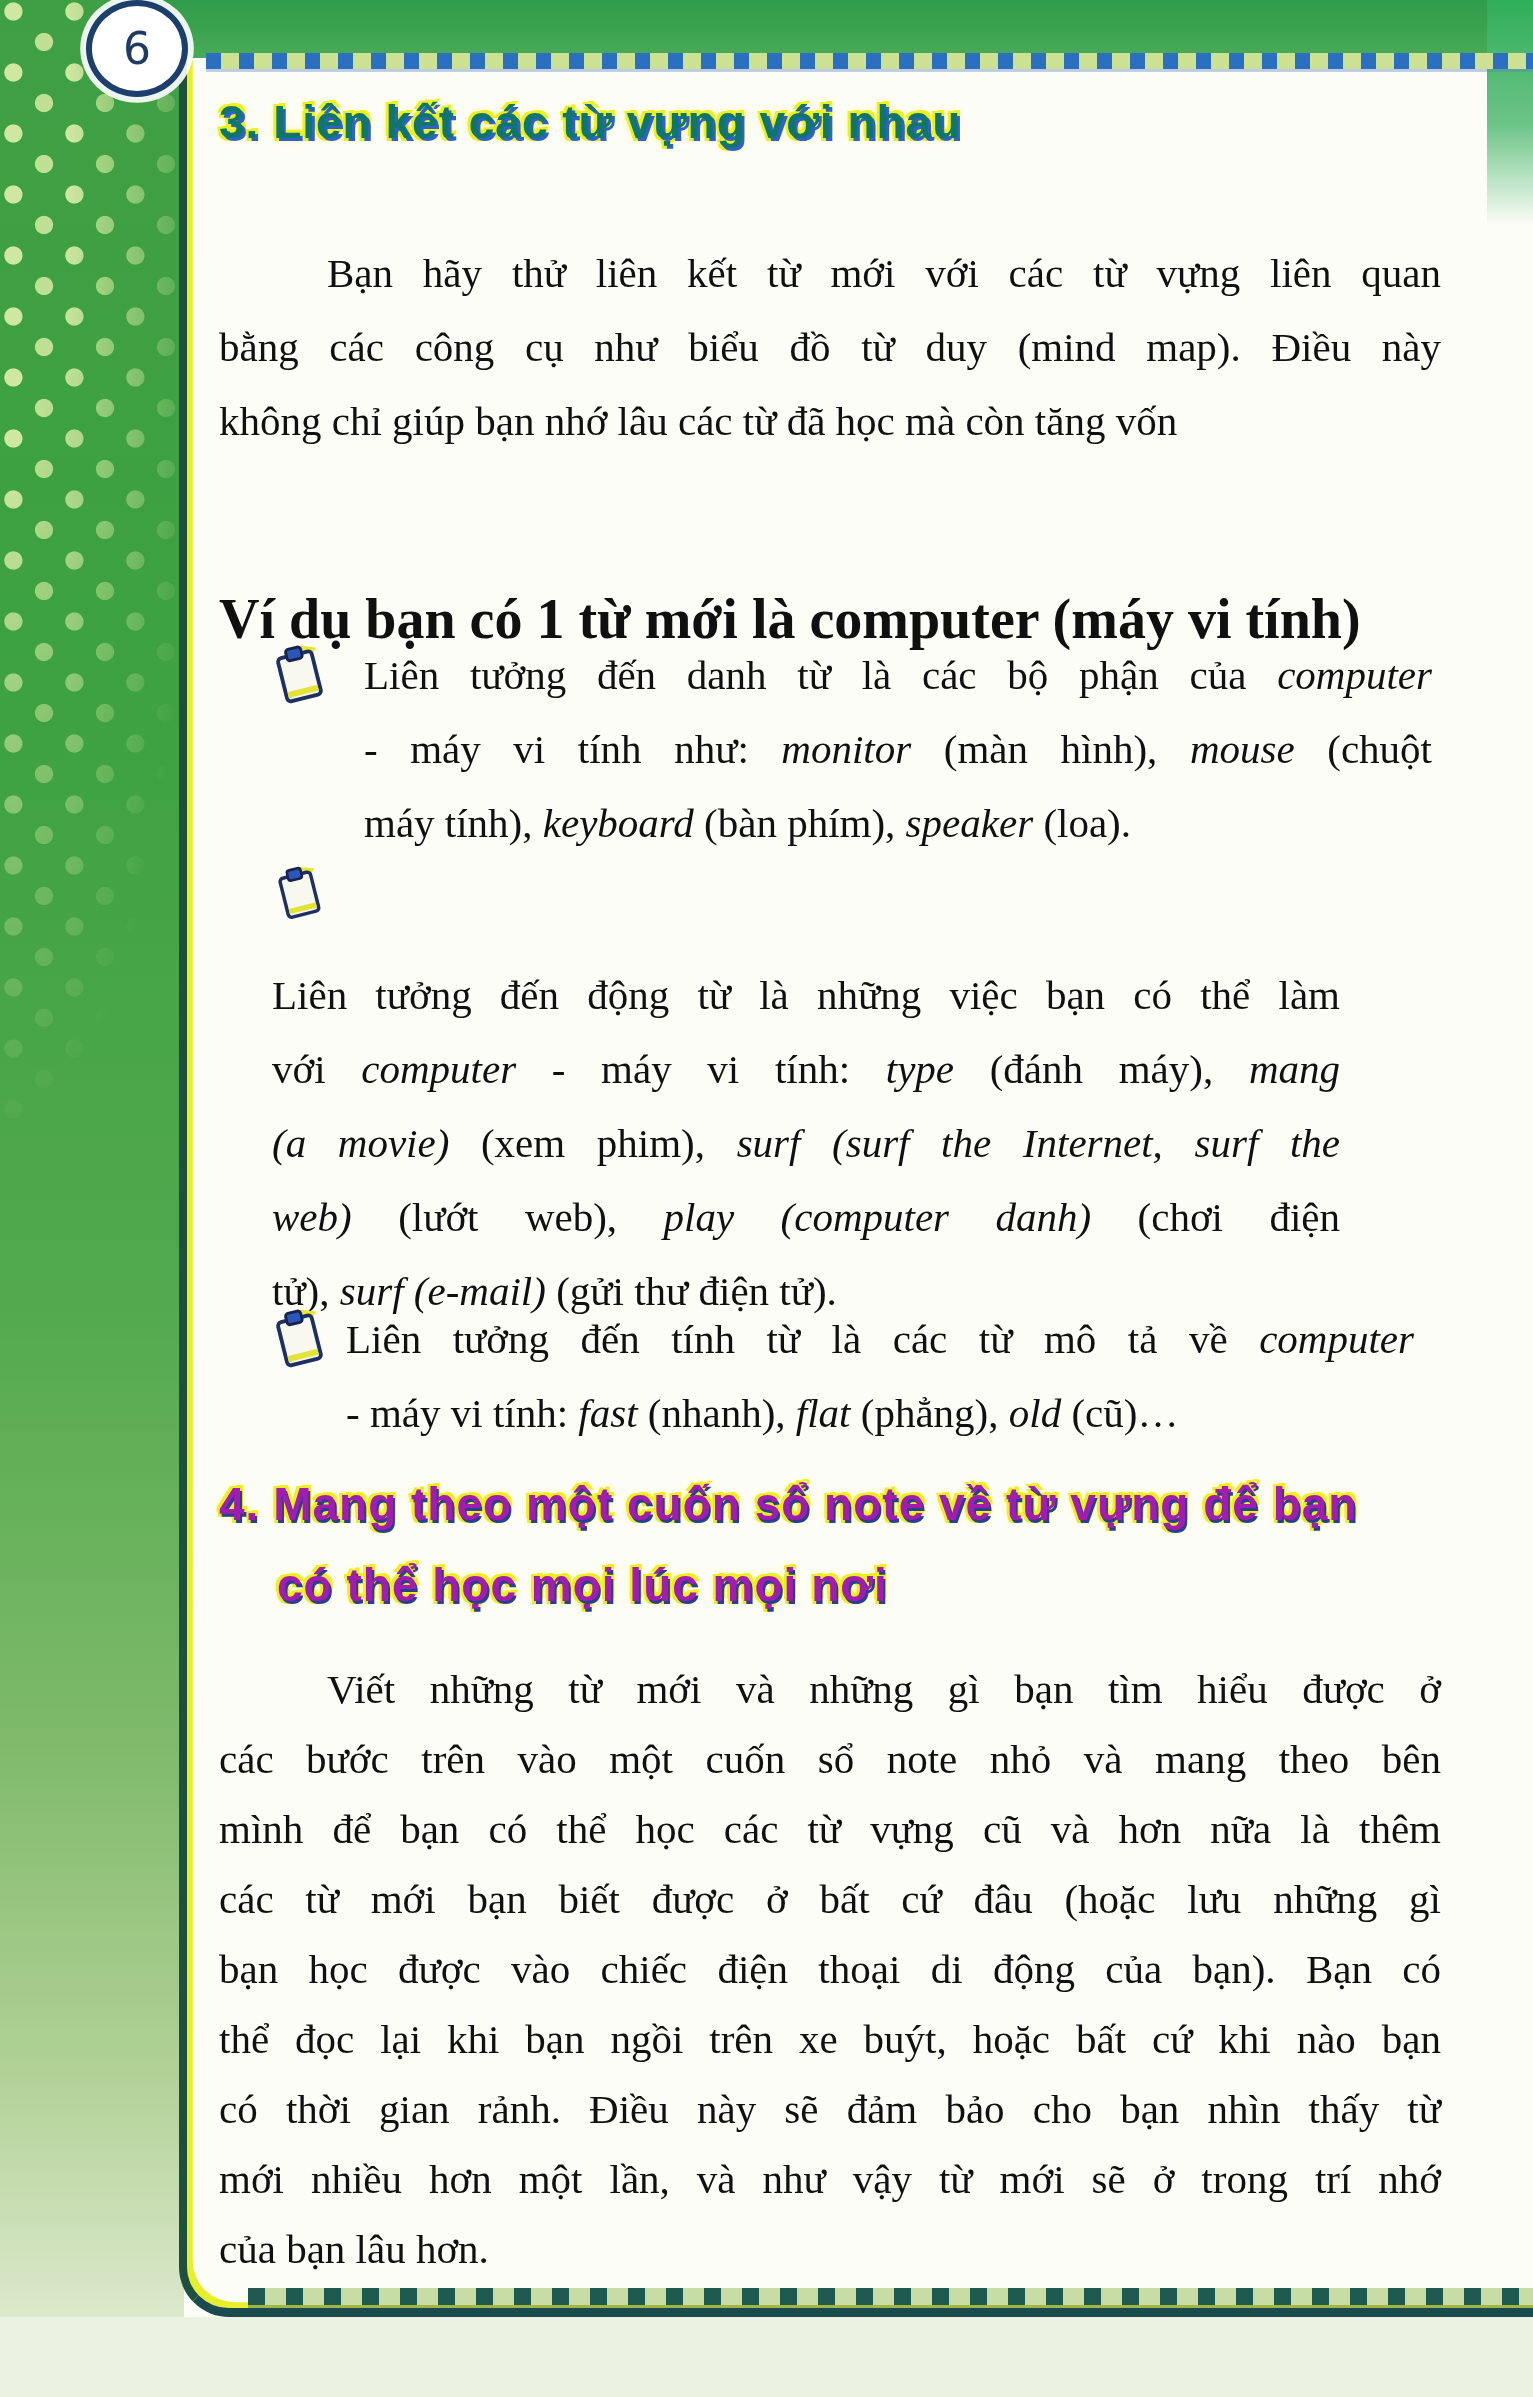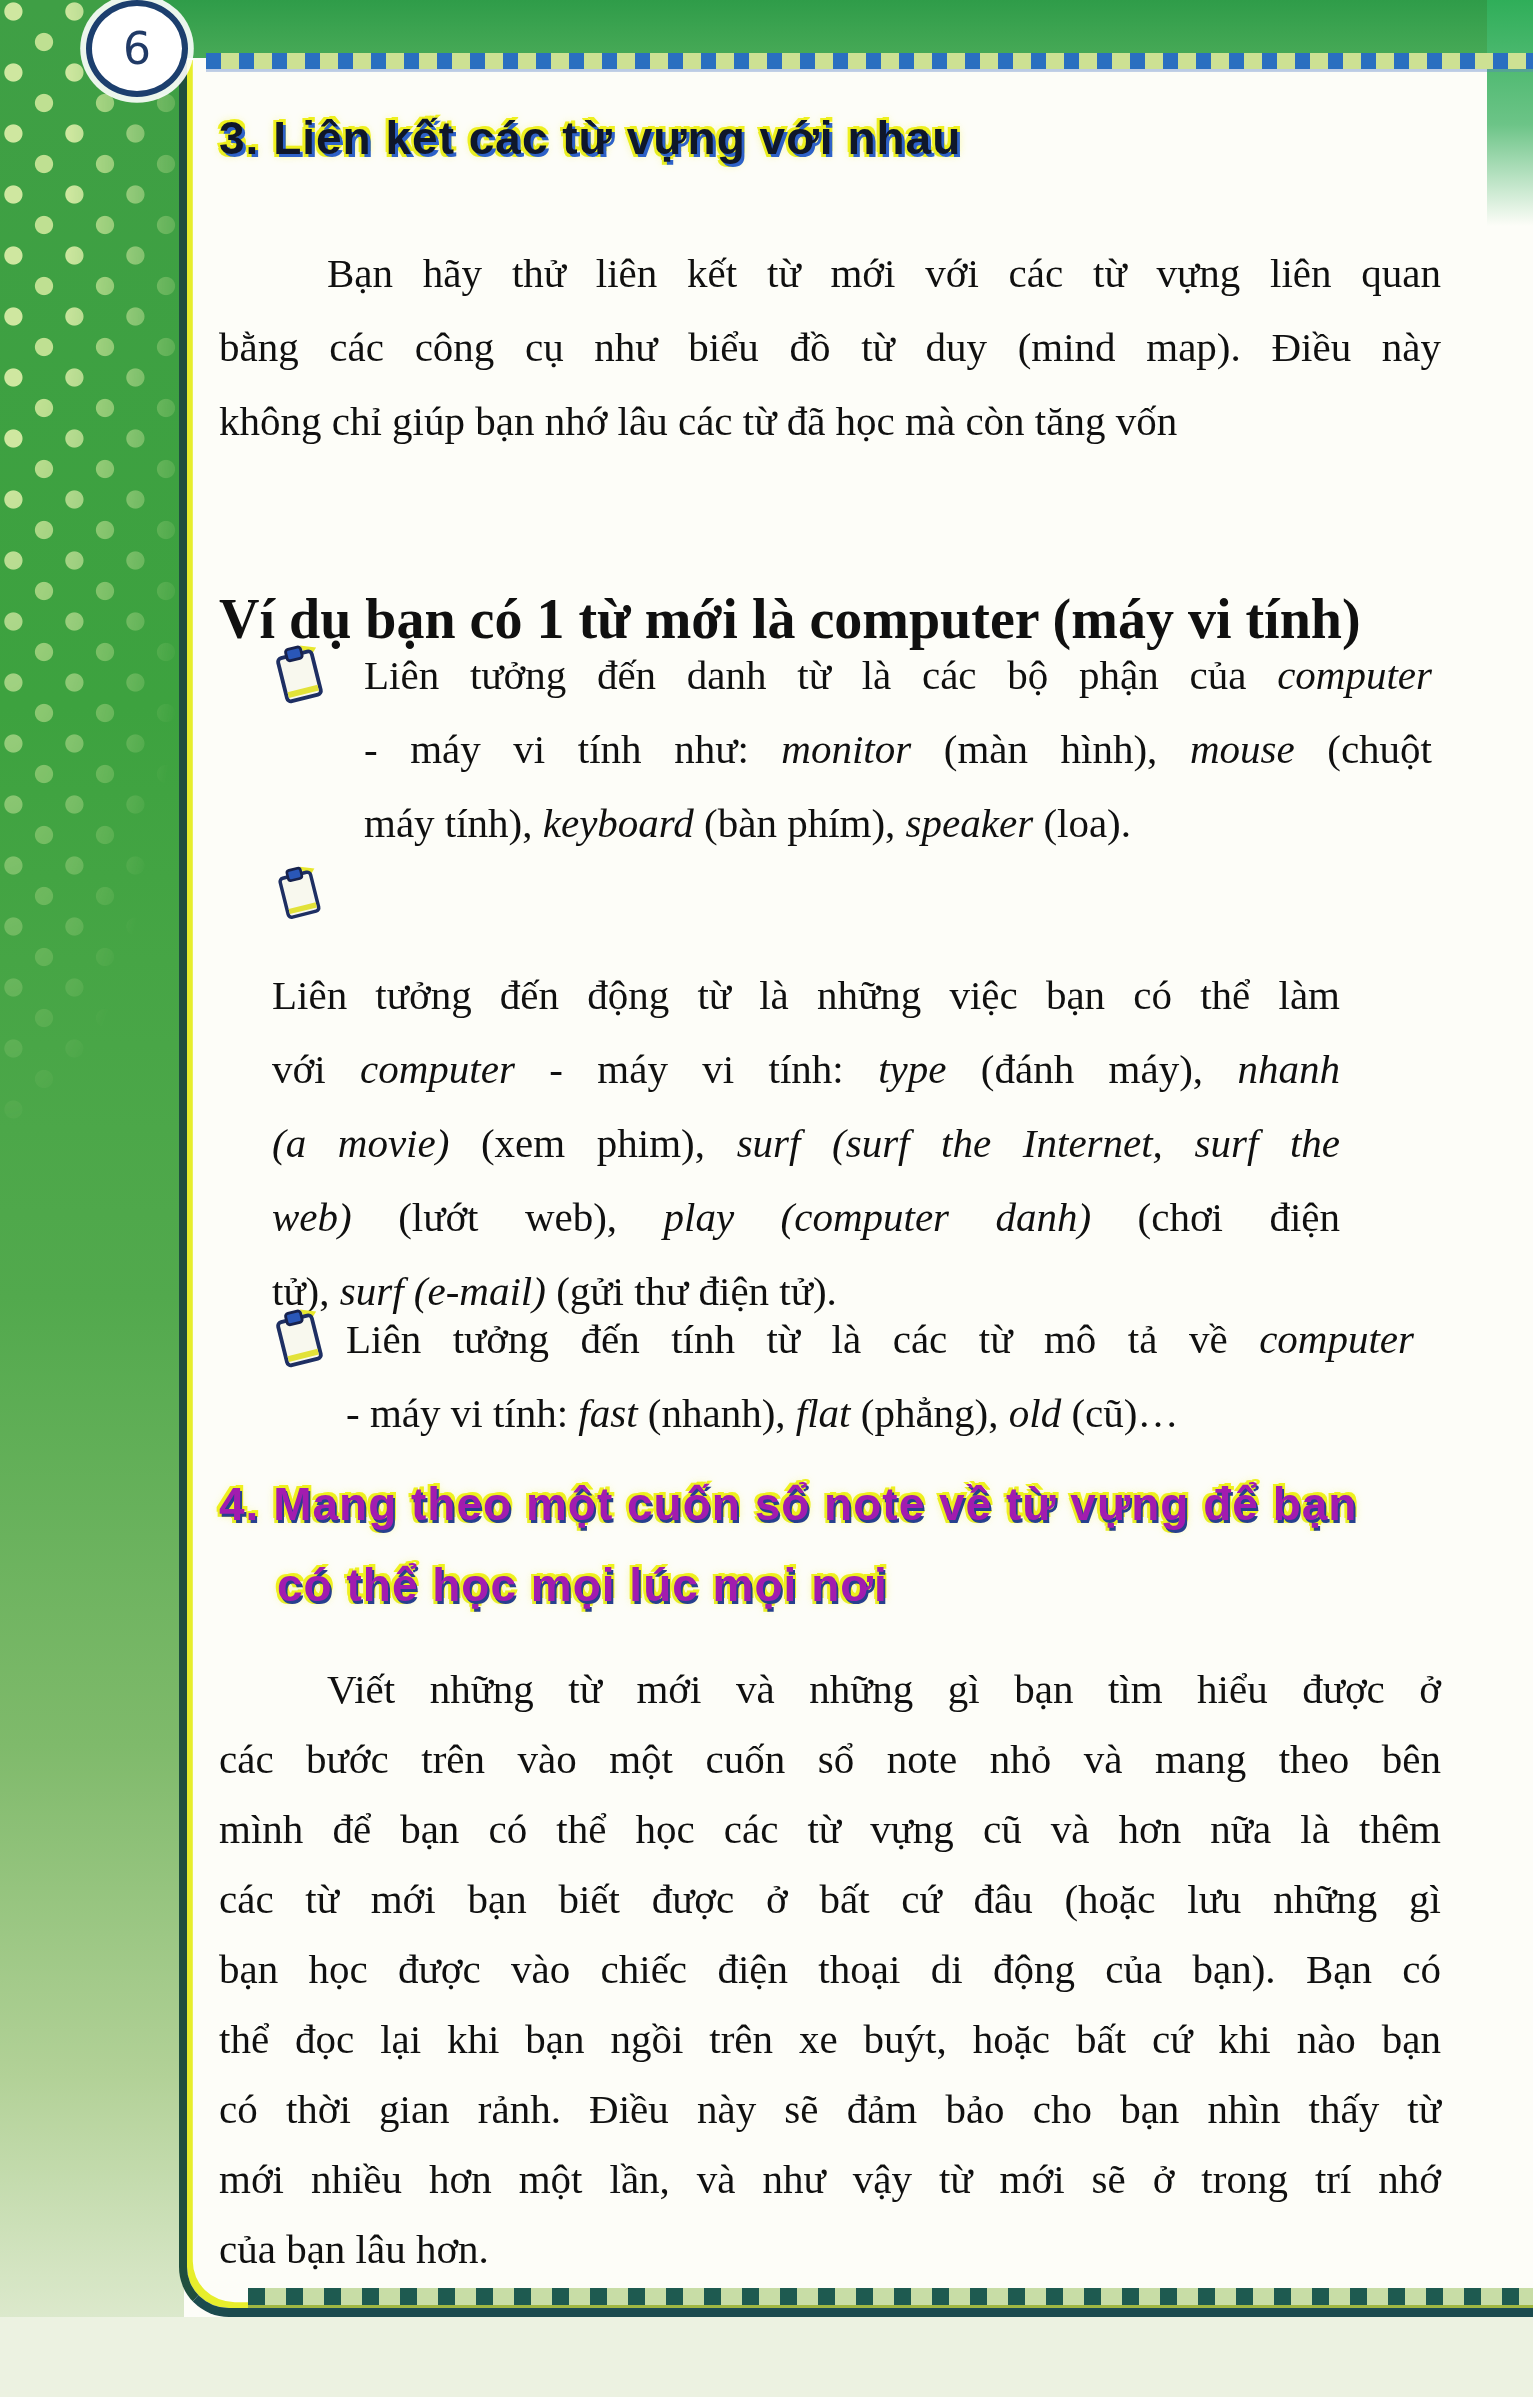--- a/index.html
+++ b/index.html
@@ -62,21 +62,21 @@
     font-family:"DejaVu Sans","Liberation Sans",sans-serif;
     font-size:44px;color:#203a66;z-index:5;
   }
   
   .txt{position:absolute;left:219px;width:1222px;}
   .heading{
     font-family:"Liberation Sans","DejaVu Sans",sans-serif;
     font-weight:bold;font-size:46px;letter-spacing:1px;line-height:60px;
   }
   .h3{
-    top:108px;color:#0f172a;
+    top:92px;color:#0f766e;
     text-shadow:2.9px 2.9px 0 #2e62c8,-2.9px -1.9px 0 #eef01e,2.9px -2.9px 0 #eef01e,-1.9px 2.9px 0 #e8ee23,0 0 9.6px rgba(240,240,30,.65);
   }
   .h4{
     top:1464px;color:#a21caf;line-height:81px;
     text-shadow:1.9px 2.9px 0 #27408f,-2.9px -1.9px 0 #eef01e,2.9px -2.9px 0 #eef01e,-1.9px 2.9px 0 #e8ee23,0 0 9.6px rgba(240,240,30,.6);
   }
   .h4 .l2{padding-left:58px;}
   .body-text{font-size:41px;line-height:74px;}
   .para1{top:236px;}
   .para2{top:1654px;line-height:70px;}
@@ -144,21 +144,21 @@
   <svg class="icon" viewBox="0 0 56 62">
     <g transform="rotate(-14 28 31)">
       <path d="M36 2 L52 8 L42 18 Z" fill="#e8e82e"></path>
       <rect x="10" y="10" width="36" height="46" rx="4" fill="#f8f8ee" stroke="#1e2f63" stroke-width="4"></rect>
       <path d="M12 49 h32" stroke="#e2e239" stroke-width="6"></path>
       <rect x="20" y="3" width="16" height="12" rx="3" fill="#2a57b8" stroke="#17224d" stroke-width="3"></rect>
     </g>
   </svg>
   <div class="bullet-text lines">
       <div class="ln"><span>Liên tưởng đến động từ là những việc bạn có thể làm</span></div>
-      <div class="ln"><span>với </span><i>computer</i><span> - máy vi tính: </span><i>type</i><span> (đánh máy), </span><i>nhanh</i></div>
+      <div class="ln"><span>với </span><i>computer</i><span> - máy vi tính: </span><i>type</i><span> (đánh máy), </span><i>mang</i></div>
       <div class="ln"><i>(a movie)</i><span> (xem phim), </span><i>surf (surf the Internet, surf the</i></div>
       <div class="ln"><i>web)</i><span> (lướt web), </span><i>play (computer danh)</i><span> (chơi điện</span></div>
       <div class="ln"><span>tử), </span><i>surf (e-mail)</i><span> (gửi thư điện tử).</span></div>
     </div>
 </div>
 
 <div class="bullet b3">
   <svg class="icon" viewBox="0 0 56 62">
     <g transform="rotate(-14 28 31)">
       <path d="M36 2 L52 8 L42 18 Z" fill="#e8e82e"></path>

